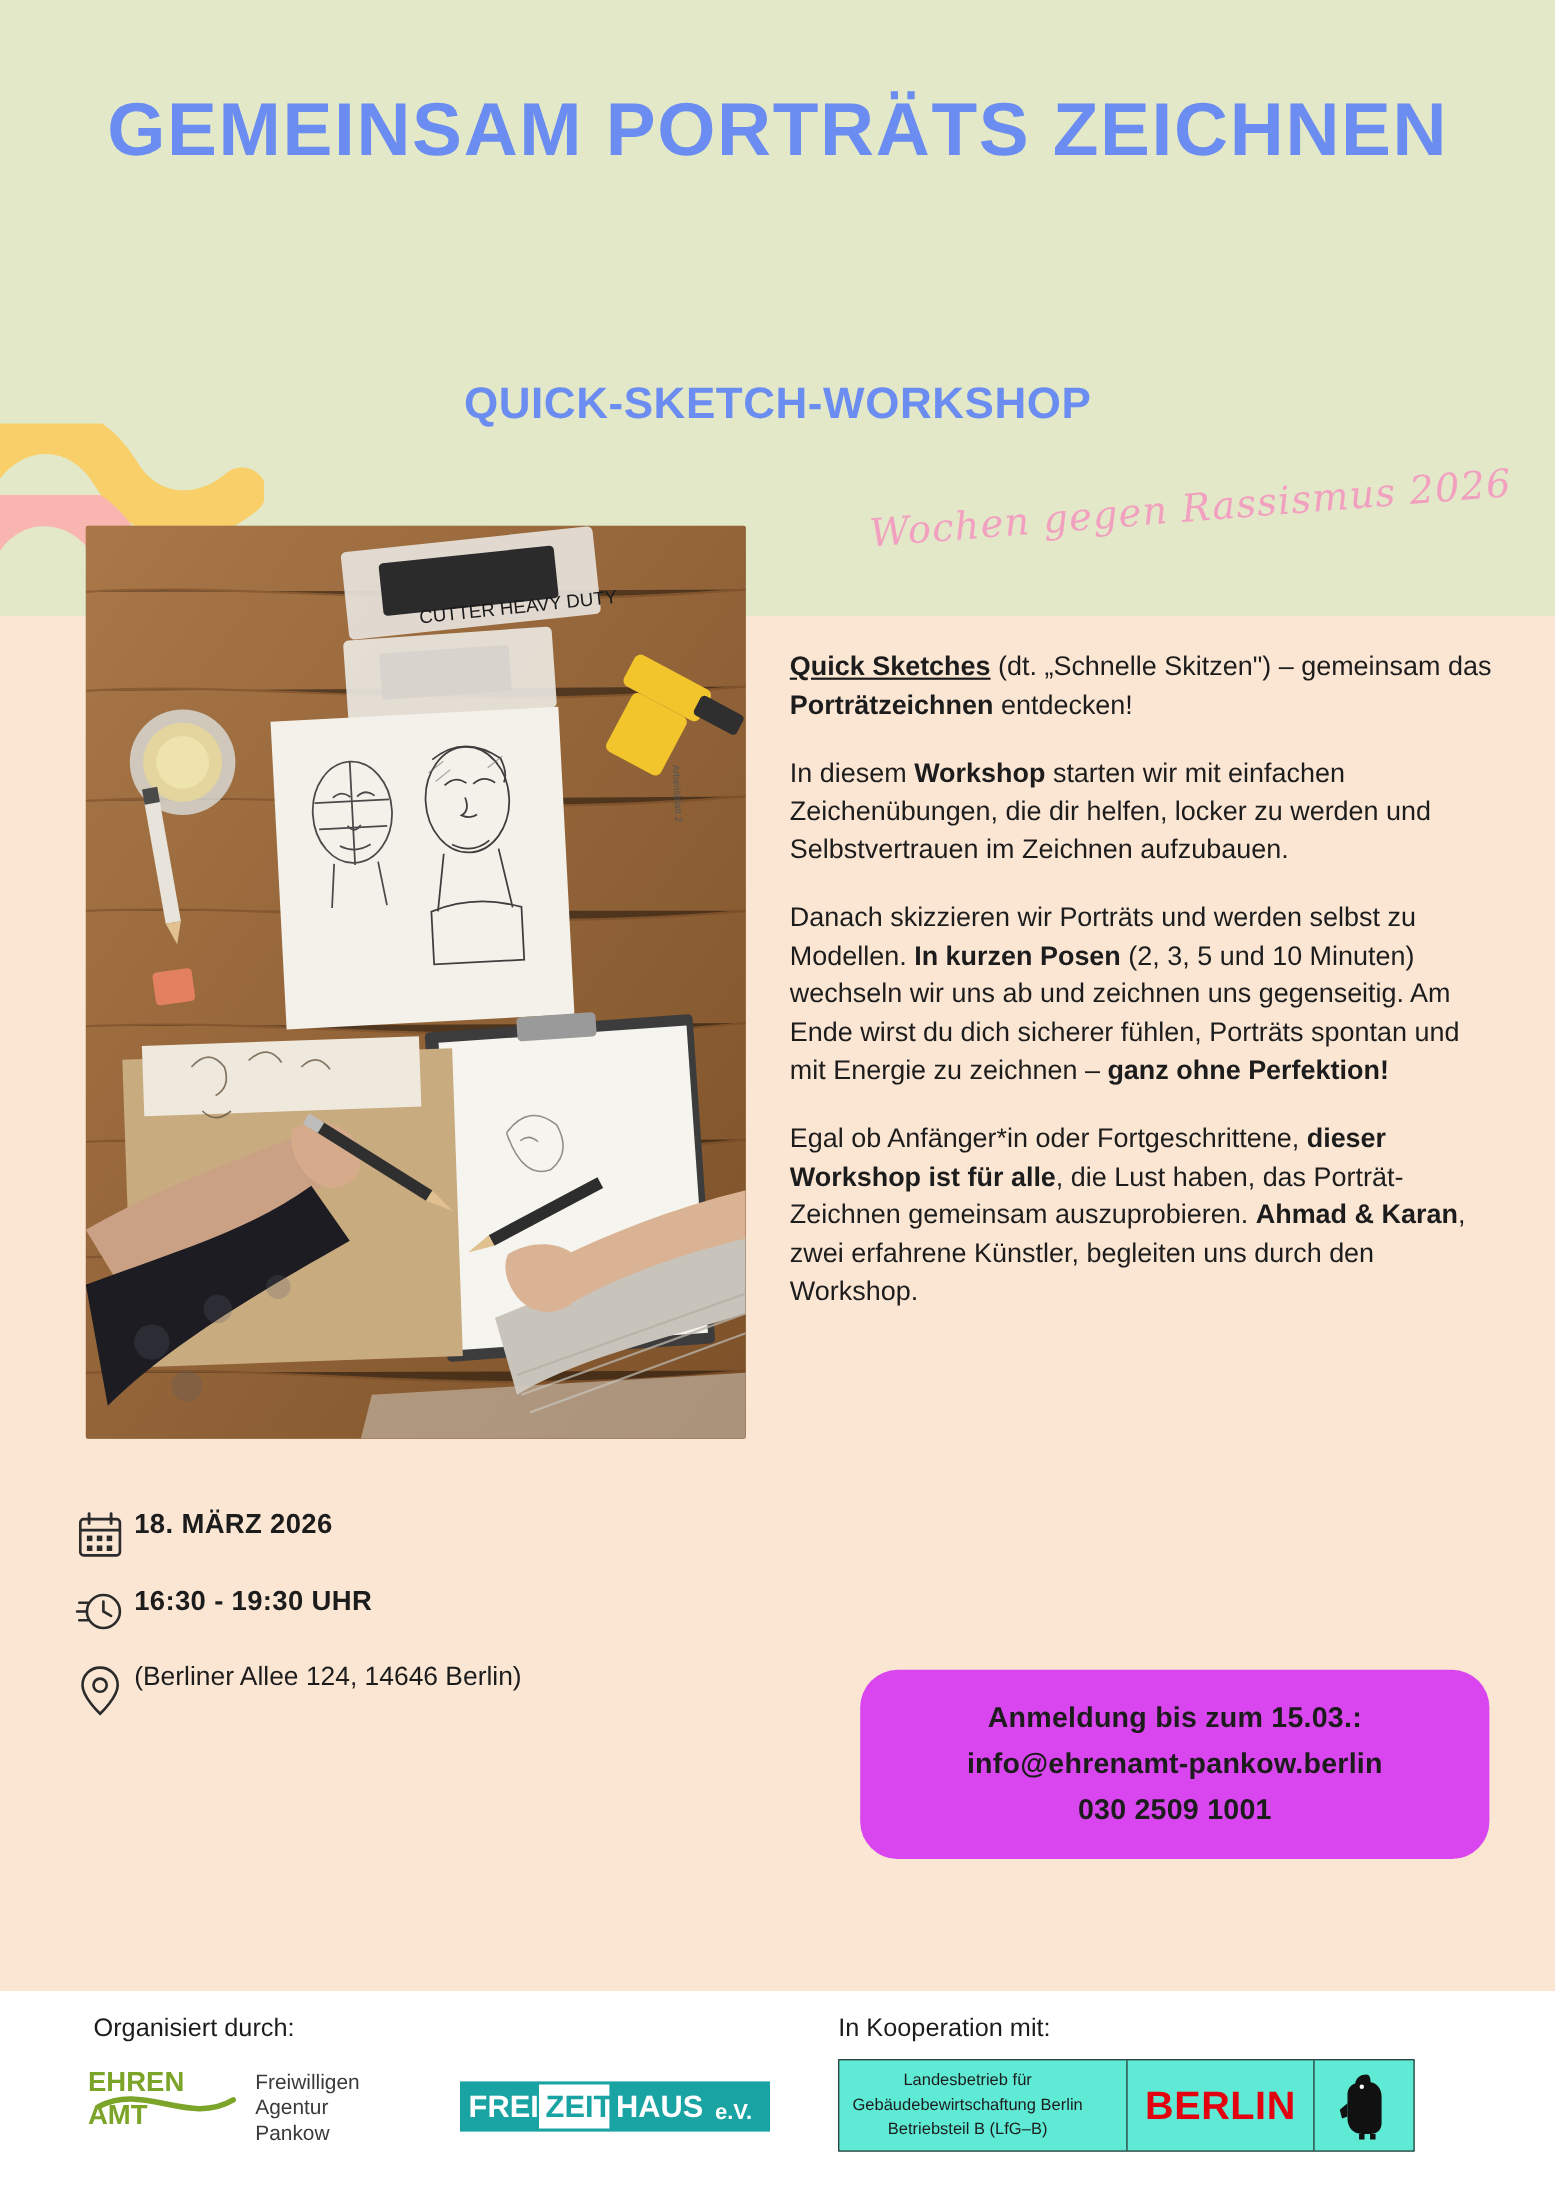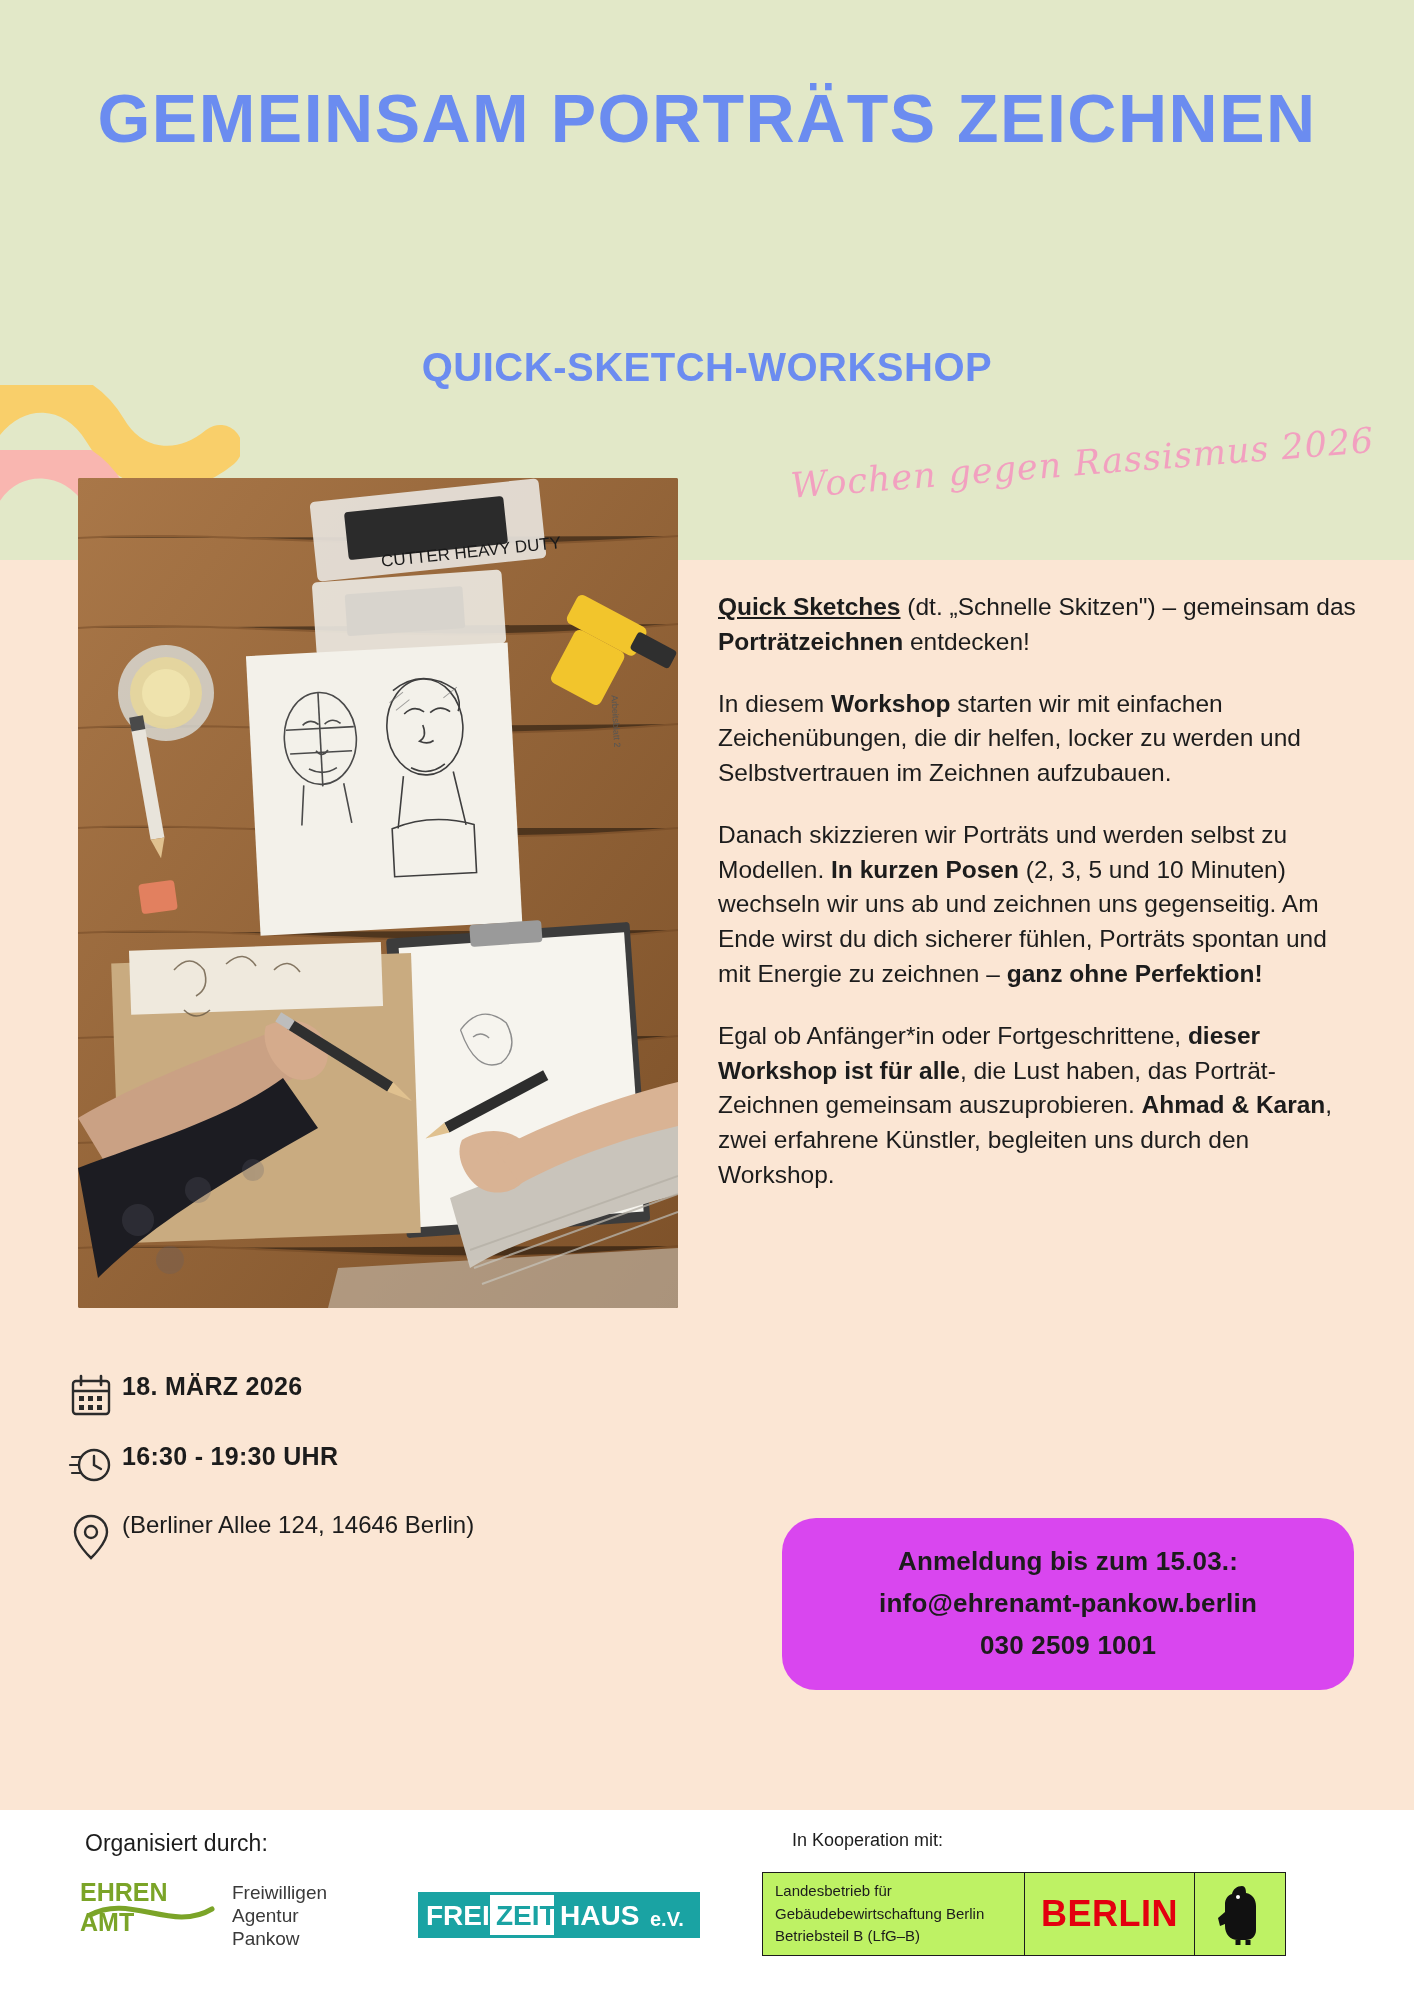--- a/index.html
+++ b/index.html
@@ -188,23 +188,22 @@
     position: absolute;
     left: 85px;
     top: 1830px;
     font-size: 23px;
     color: #1c1c1c;
   }
   .footer-right-label {
     position: absolute;
     left: 762px;
     top: 1830px;
-    font-size: 18px;
+    font-size: 23px;
     color: #1c1c1c;
-    margin-left: 30px;
   }
   .logo-ehrenamt {
     position: absolute;
     left: 80px;
     top: 1875px;
     width: 290px;
     height: 80px;
   }
   .logo-freizeithaus {
     position: absolute;
@@ -214,21 +213,22 @@
     height: 38px;
   }
   .logo-berlin {
     position: absolute;
     left: 762px;
     top: 1872px;
     width: 522px;
     height: 82px;
     display: flex;
     border: 1px solid #1c1c1c;
-    background: #bef264;
+    background: #5eead4;
+    text-align: center;
   }
   .berlin-cell {
     display: flex;
     align-items: center;
     justify-content: center;
     border-right: 1px solid #1c1c1c;
     box-sizing: border-box;
   }
   .berlin-cell:last-child { border-right: none; }
   .berlin-text {

